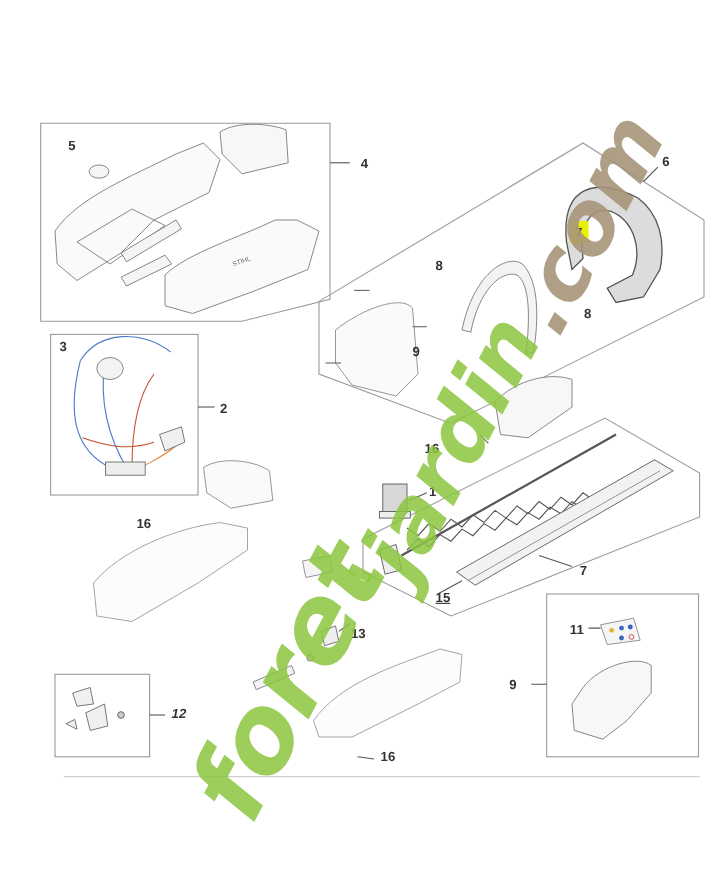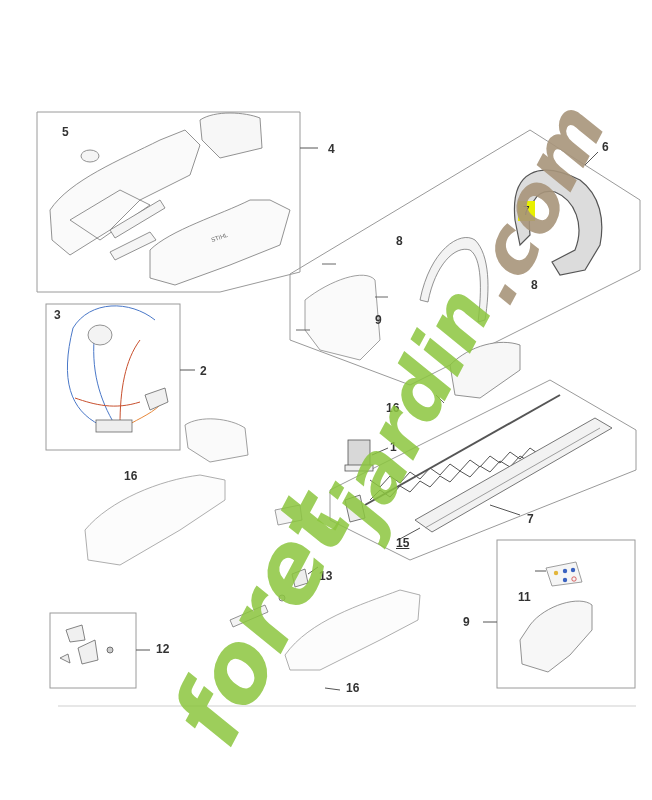--- a/index.html
+++ b/index.html
@@ -132,22 +132,22 @@
   <span class="lbl" style="left:200px;top:365px;">2</span>
   <span class="lbl" style="left:54px;top:309px;">3</span>
   <span class="lbl" style="left:328px;top:143px;">4</span>
   <span class="lbl" style="left:62px;top:126px;">5</span>
   <span class="lbl" style="left:602px;top:141px;">6</span>
   <span class="lbl hl" style="left:518px;top:201px;">7</span>
   <span class="lbl" style="left:396px;top:235px;">8</span>
   <span class="lbl" style="left:531px;top:279px;">8</span>
   <span class="lbl" style="left:375px;top:314px;">9</span>
   <span class="lbl" style="left:463px;top:616px;">9</span>
-  <span class="lbl" style="left:518px;top:591px;">11</span>
-  <span class="lbl" style="left:156px;top:643px;">12</span>
+  <span class="lbl" style="left:518px;top:566px;">11</span>
+  <span class="lbl" style="left:156px;top:643px;font-style:italic;">12</span>
   <span class="lbl" style="left:319px;top:570px;">13</span>
   <span class="lbl" style="left:527px;top:513px;">7</span>
   <span class="lbl" style="left:396px;top:537px;text-decoration:underline;">15</span>
   <span class="lbl" style="left:386px;top:402px;">16</span>
   <span class="lbl" style="left:124px;top:470px;">16</span>
   <span class="lbl" style="left:346px;top:682px;">16</span>
 
   
   <span class="wm" style="left:150px;top:710px;font-size:96px;color:#8cc63f;opacity:0.85;transform:rotate(-62deg);">foret</span>
   <span class="wm" style="left:300px;top:520px;font-size:78px;color:#8cc63f;opacity:0.85;transform:rotate(-62deg);">'jardin</span>

